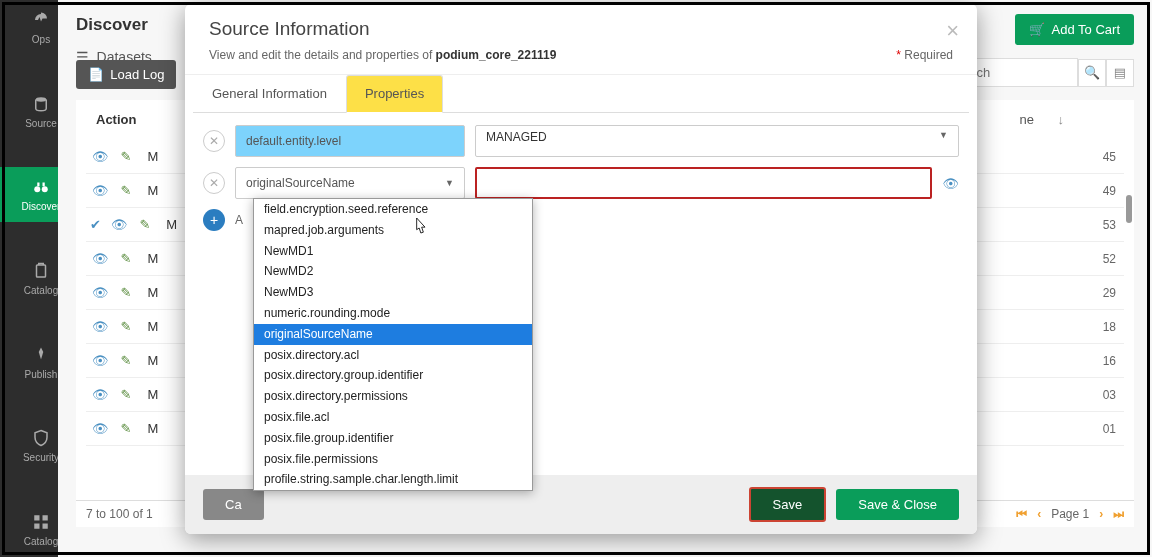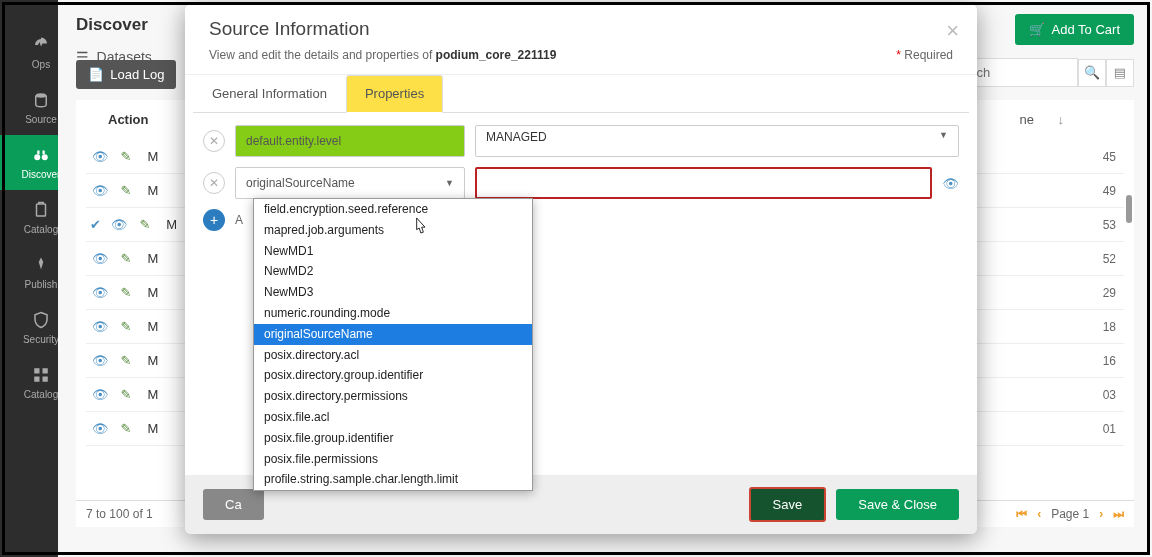--- a/index.html
+++ b/index.html
@@ -1,33 +1,33 @@
 <!DOCTYPE html>
 <html><head>
 <meta charset="utf-8">
 <style>
 * { box-sizing: border-box; margin: 0; padding: 0; }
 body { font-family: -apple-system, BlinkMacSystemFont, "Segoe UI", Arial, sans-serif; font-size: 13px; color: #333; background: #4a4a4a; overflow: hidden; width: 1152px; height: 557px; position: relative; }
 .overlay { position: absolute; inset: 0; background: rgba(0,0,0,0.4); }
-.left-nav { position: absolute; left: 0; top: 0; width: 82px; height: 100%; background: #2d2d2d; display: flex; flex-direction: column; padding-top: 25px; z-index: 1; }
+.left-nav { position: absolute; left: 0; top: 0; width: 82px; height: 100%; background: #2d2d2d; display: flex; flex-direction: column; z-index: 1; justify-content: space-between; }
 .nav-item { display: flex; flex-direction: column; align-items: center; padding: 10px 0; color: #aaa; font-size: 10px; gap: 4px; cursor: pointer; }
 .nav-item.active { background: #0a9d5a; color: #fff; }
 .nav-icon { width: 20px; height: 20px; display: flex; align-items: center; justify-content: center; }
 .page { position: absolute; left: 58px; top: 0; right: 0; bottom: 0; background: #f7f7f7; padding: 15px 18px; z-index: 1; }
 .page-header { display: flex; align-items: center; gap: 20px; }
 .discover-title { font-size: 17px; font-weight: 600; }
 .datasets { display: flex; align-items: center; gap: 8px; margin-top: 14px; color: #555; font-size: 14px; }
 .top-right { position: absolute; right: 18px; top: 14px; display: flex; align-items: center; gap: 10px; }
 .add-cart { background: #0a9d5a; color: #fff; border: none; padding: 8px 14px; border-radius: 3px; font-size: 13px; display: flex; align-items: center; gap: 6px; cursor: pointer; }
 .search-row { position: absolute; right: 18px; top: 58px; display: flex; align-items: center; color: #888; }
 .search-input { width: 120px; padding: 6px; border: 1px solid #ddd; font-size: 13px; }
 .icon-btn { width: 28px; height: 28px; display: flex; align-items: center; justify-content: center; border: 1px solid #ddd; background: #fff; cursor: pointer; }
 .toolbar { position: absolute; left: 18px; top: 60px; background: #555; color: #fff; padding: 7px 12px; border-radius: 3px; font-size: 13px; display: flex; align-items: center; gap: 6px; }
 .table-area { position: absolute; left: 18px; right: 18px; top: 100px; bottom: 30px; background: #fff; }
-.th-action { position: absolute; left: 32px; top: 12px; font-weight: 600; font-size: 13px; }
+.th-action { position: absolute; left: 20px; top: 12px; font-weight: 600; font-size: 13px; }
 .th-ne { position: absolute; right: 100px; top: 12px; font-size: 13px; color: #555; }
 .sort-ic { position: absolute; right: 70px; top: 12px; color: #888; }
 .rows { position: absolute; left: 10px; top: 40px; right: 10px; bottom: 10px; }
 .trow { display: flex; align-items: center; height: 34px; border-bottom: 1px solid #eee; }
 .eye { color: #4a90c2; margin: 0 6px; }
 .pencil { color: #5a8c3e; margin: 0 6px; }
 .check { color: #4a90c2; margin: 0 4px; }
 .m { margin-left: 10px; font-size: 13px; }
 .val { margin-left: auto; font-size: 12px; color: #666; padding-right: 8px; }
 .pagination { position: absolute; left: 0; right: 0; bottom: 0; display: flex; align-items: center; padding: 6px 10px; border-top: 1px solid #ddd; font-size: 12px; color: #666; }
@@ -42,21 +42,21 @@
 .bold { font-weight: 600; color: #333; }
 .req { color: #d00; }
 .close-x { position: absolute; right: 18px; top: 14px; color: #bbb; font-size: 22px; cursor: pointer; font-weight: 300; }
 .tabs { display: flex; border-bottom: 1px solid #ddd; margin: 0 8px; }
 .tab { padding: 10px 18px; font-size: 13px; color: #555; cursor: pointer; border: 1px solid transparent; }
 .tab.active { background: #fde047; border: 1px solid #ddd; border-bottom-color: #fff; margin-bottom: -1px; border-radius: 3px 3px 0 0; }
 .modal-body { padding: 12px 18px; flex: 1; position: relative; }
 .prop-row { display: flex; align-items: center; gap: 10px; margin-bottom: 10px; }
 .del-circle { width: 22px; height: 22px; border: 1px solid #ccc; border-radius: 50%; display: flex; align-items: center; justify-content: center; color: #aaa; font-size: 12px; cursor: pointer; }
 .add-circle { width: 22px; height: 22px; background: #2b7dc0; border-radius: 50%; display: flex; align-items: center; justify-content: center; color: #fff; font-size: 14px; cursor: pointer; }
-.field-box { flex: 0 0 230px; height: 32px; border: 1px solid #ccc; background: #84cc16; padding: 0 10px; font-size: 12px; color: #555; display: flex; align-items: center; border-radius: 2px; }
+.field-box { flex: 0 0 230px; height: 32px; border: 1px solid #ccc; background: #7dd3fc; padding: 0 10px; font-size: 12px; color: #555; display: flex; align-items: center; border-radius: 2px; }
 .select-box { flex: 0 0 230px; height: 32px; border: 1px solid #ccc; background: #fff; padding: 0 10px; font-size: 12px; color: #555; display: flex; align-items: center; justify-content: space-between; border-radius: 2px; cursor: pointer; }
 .value-box { flex: 1; height: 32px; border: 1px solid #ccc; background: #fff; padding: 4px 10px; font-size: 12px; display: flex; align-items: flex-start; justify-content: space-between; border-radius: 2px; }
 .value-box.req-border { border: 2px solid #b22; }
 .caret { font-size: 9px; color: #666; }
 .visibility-ic { color: #4a90c2; cursor: pointer; }
 .add-label { font-size: 12px; color: #666; }
 
 .dropdown { position: absolute; left: 68px; top: 85px; width: 280px; max-height: 310px; background: #fff; border: 1px solid #999; box-shadow: 0 2px 10px rgba(0,0,0,0.3); overflow-y: scroll; z-index: 20; }
 .dd-item { padding: 2px 10px; font-size: 12px; color: #222; cursor: pointer; line-height: 1.4; }
 .dd-item.sel { background: #1e7de0; color: #fff; }

